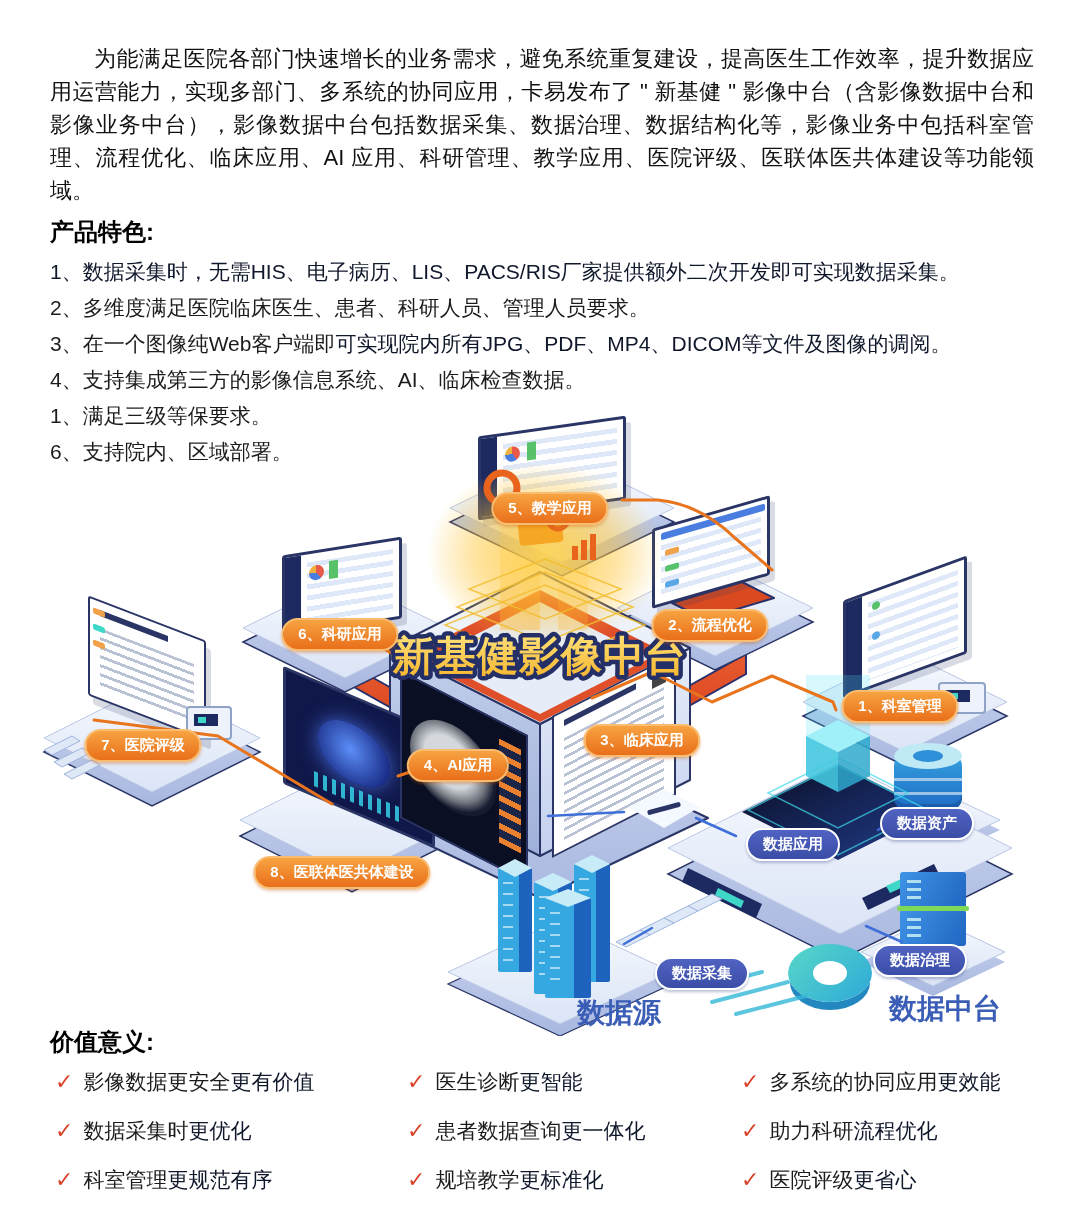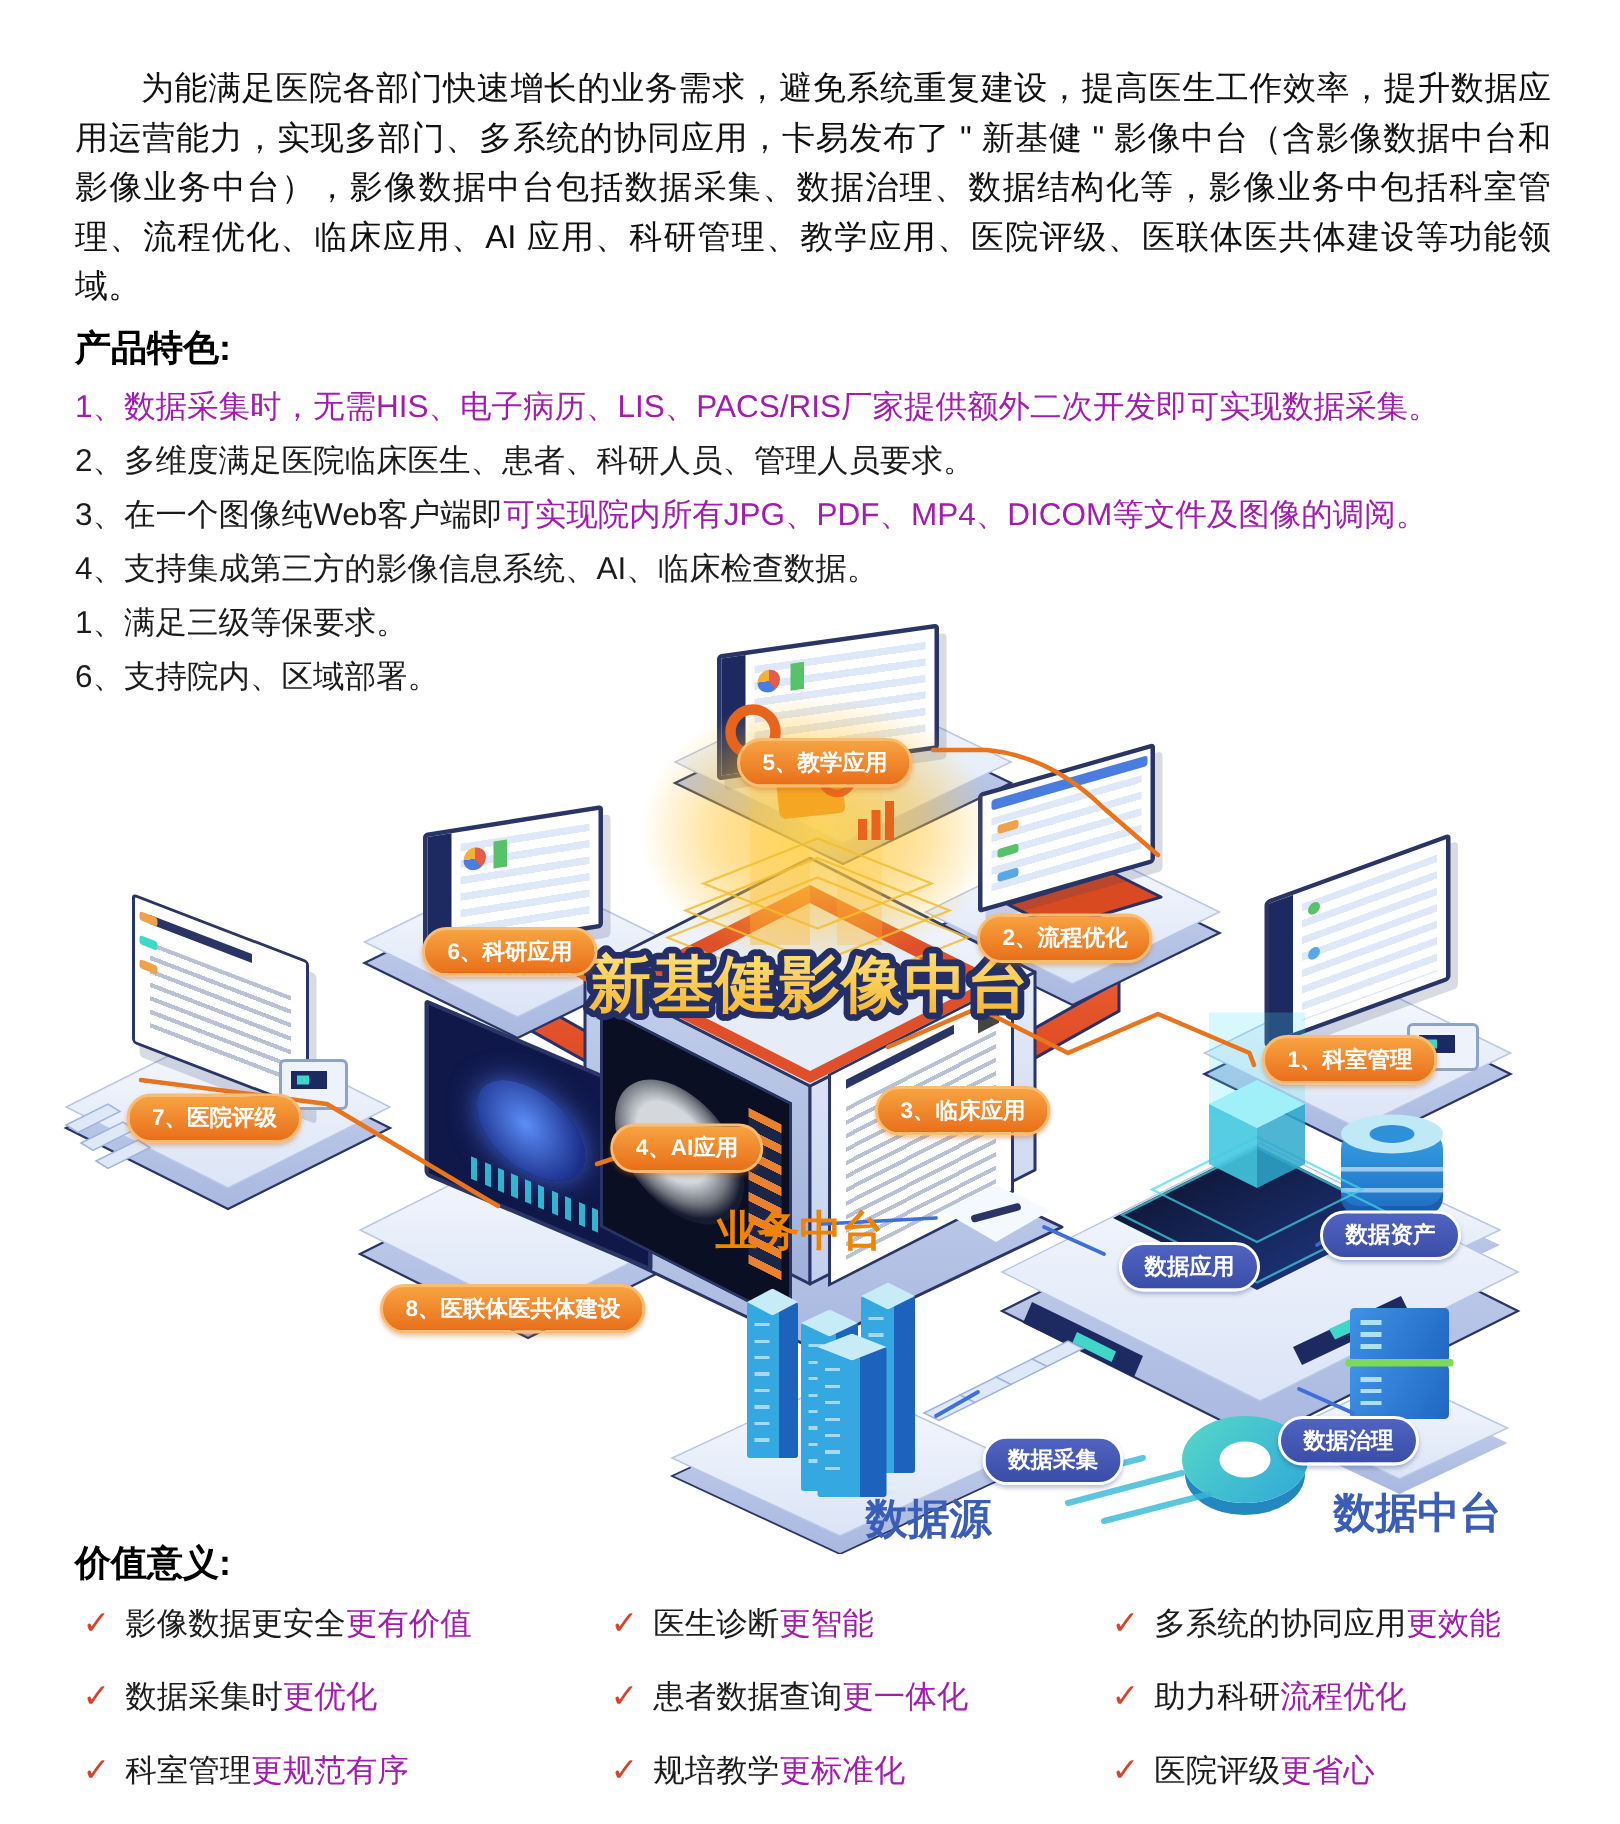--- a/index.html
+++ b/index.html
@@ -12,21 +12,21 @@
 
   
   .sec-head{position:absolute;left:50px;font-size:24px;font-weight:bold;color:#000;}
   .head-features{top:216px;}
   .head-values{top:1026px;}
 
   
   .features{position:absolute;left:50px;top:254px;width:990px;font-size:21px;}
   .feat-row{line-height:36px;white-space:nowrap;}
   .t-black{color:#1c1c1c;}
-  .t-red{color:#a21caf;}
+  .t-red{color:#0f172a;}
 
   
   .values{position:absolute;left:55px;top:1068px;width:990px;
           display:grid;grid-template-columns:352px 334px 1fr;row-gap:21px;
           font-size:21px;}
   .val-cell{display:flex;align-items:center;gap:10px;white-space:nowrap;}
   .check{color:#d8432a;font-size:22px;font-weight:bold;line-height:1;}
 
   
   #diagram{position:absolute;left:0;top:420px;width:1080px;height:616px;}
@@ -370,37 +370,36 @@
     </g>
     <g stroke="#35b8d8" stroke-width="4" stroke-linecap="round" opacity=".8">
       <line x1="700" y1="568" x2="762" y2="552"></line>
       <line x1="712" y1="582" x2="788" y2="562"></line>
       <line x1="736" y1="594" x2="806" y2="576"></line>
     </g>
 
     <text x="540" y="250" text-anchor="middle" font-size="41" font-weight="bold" font-family="Liberation Sans, DejaVu Sans, sans-serif" fill="url(#goldText)" stroke="#232f66" stroke-width="9" paint-order="stroke" stroke-linejoin="round" letter-spacing="1">新基健影像中台</text>
   </svg>
 
-  <div class="caption cap-orange" style="left:533px;top:382px;">业务中台</div>
   <div class="caption cap-blue" style="left:619px;top:574px;">数据源</div>
   <div class="caption cap-blue" style="left:945px;top:570px;">数据中台</div>
 
   <div class="pill pill-o" style="left:900px;top:270px;">1、科室管理</div>
   <div class="pill pill-o" style="left:710px;top:189px;">2、流程优化</div>
   <div class="pill pill-o" style="left:642px;top:304px;">3、临床应用</div>
   <div class="pill pill-o" style="left:458px;top:329px;">4、AI应用</div>
   <div class="pill pill-o" style="left:550px;top:72px;">5、教学应用</div>
   <div class="pill pill-o" style="left:340px;top:198px;">6、科研应用</div>
   <div class="pill pill-o" style="left:143px;top:309px;">7、医院评级</div>
   <div class="pill pill-o" style="left:342px;top:436px;">8、医联体医共体建设</div>
 
   <div class="pill pill-b" style="left:793px;top:408px;">数据应用</div>
   <div class="pill pill-b" style="left:927px;top:387px;">数据资产</div>
   <div class="pill pill-b" style="left:702px;top:510px;margin-top:27px;">数据采集</div>
-  <div class="pill pill-b" style="left:899px;top:524px;">数据治理</div>
+  <div class="pill pill-b" style="left:920px;top:524px;">数据治理</div>
 </div>
 
 <div class="sec-head head-values">价值意义:</div>
 <div class="values">
   <div class="val-cell">
       <span class="check">✓</span>
       <span class="t-black">影像数据更安全</span>
       <span class="t-red" style="margin-left:-10px">更有价值</span>
     </div>
   <div class="val-cell">

